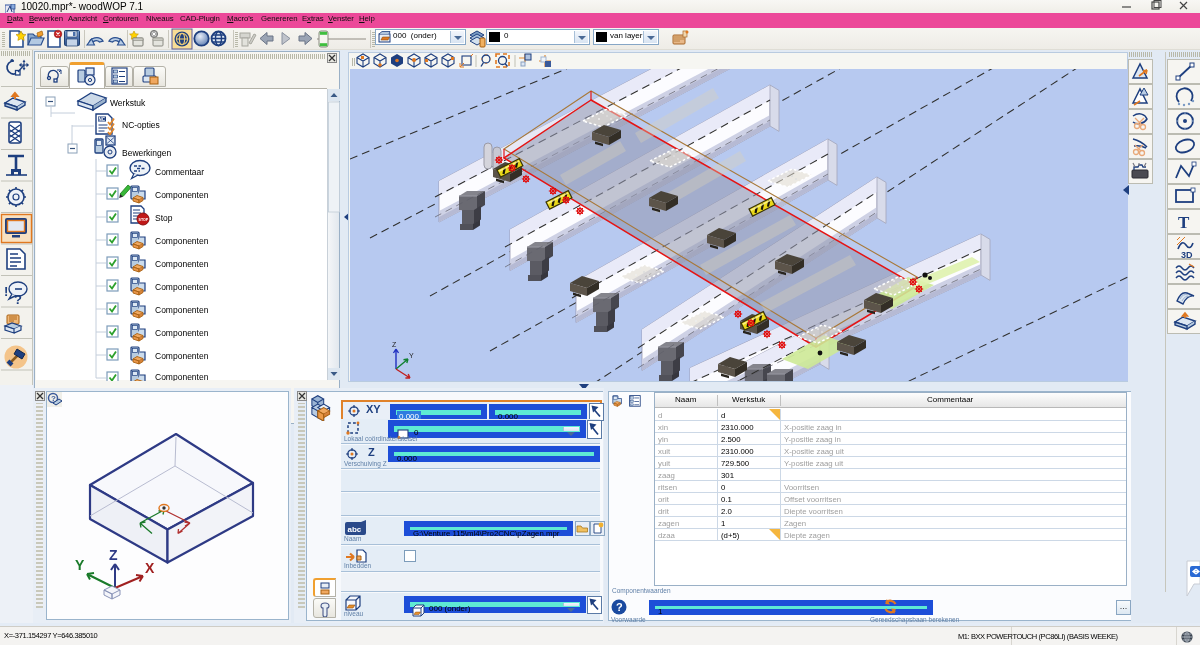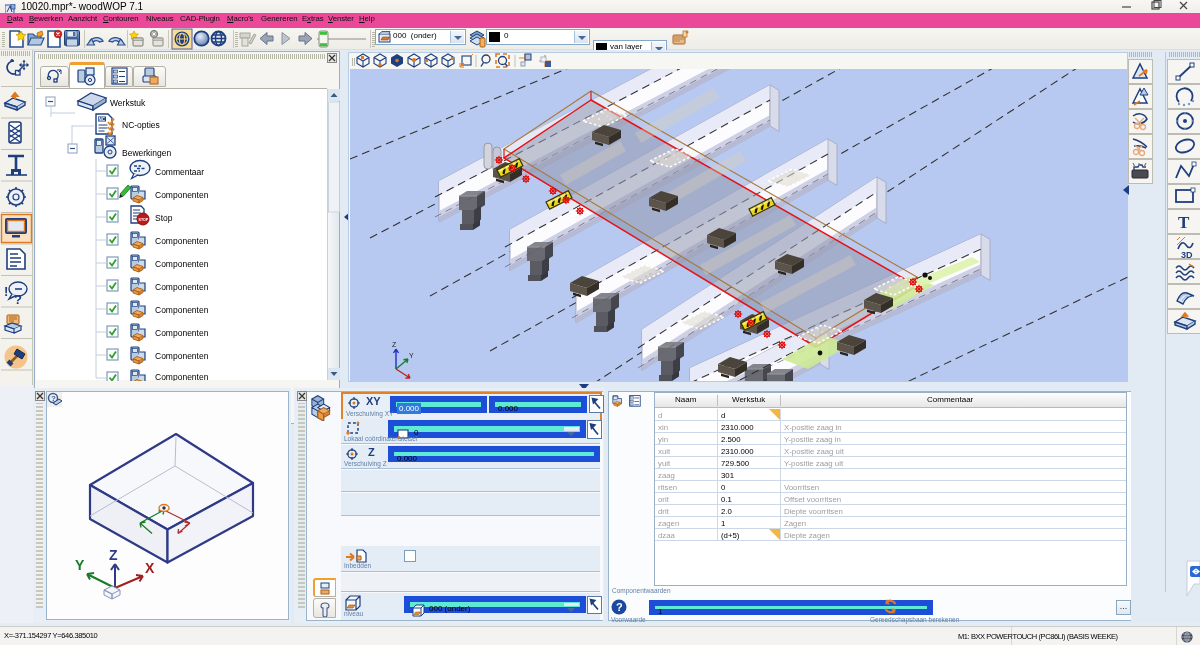--- a/index.html
+++ b/index.html
@@ -178,21 +178,21 @@
       <path d="M2 12 l7 -4 7 4 -7 4 z" fill="#d2e0ee" stroke="#1e3f7f"></path>
       <rect x="12" y="9" width="5" height="9" rx="1" fill="#f0b060" stroke="#a86010"></rect>
     </svg>
 
 <div class="abs dd" style="left:486px;top:1px;width:104px;height:16px;">
   <div style="position:absolute;left:2px;top:2px;width:11px;height:10px;background:#000;"></div>
   <span style="position:absolute;left:17px;top:1px;color:#000">0</span>
   <div class="ddbtn chev"></div>
 </div>
 
-<div class="abs dd" style="left:593px;top:12px;width:74px;height:16px;">
+<div class="abs dd" style="left:593px;top:1px;width:66px;height:16px;">
   <div style="position:absolute;left:2px;top:2px;width:11px;height:10px;background:#000;"></div>
   <span style="position:absolute;left:16px;top:1px;color:#000">van layer</span>
   <div class="ddbtn chev"></div>
 </div>
 
 <svg width="20" height="20" style="position:absolute;left:671px;top:1px">
       <rect x="2" y="6" width="12" height="9" rx="1" fill="#e8b888" stroke="#a8682a"></rect>
       <path d="M3 8 h10 M3 10 h10 M3 12 h6" stroke="#b07838" stroke-width="0.8"></path>
       <rect x="12" y="2" width="4" height="6" fill="#f0d8b0" stroke="#a8682a" stroke-width="0.7"></rect>
       <circle cx="16" cy="3" r="1.5" fill="#e07820"></circle>
@@ -841,21 +841,21 @@
  <div class="vgrip" style="position:absolute;left:4px;top:15px;height:205px;background-image:repeating-linear-gradient(0deg,#c8c8ba 0 2px,#e4ecf4 2px 4px);"></div>
  <svg width="26" height="27" style="position:absolute;left:15px;top:6px" viewBox="0 0 30 32">
       <path d="M3 6 l7 -4 7 4 -7 4 z M3 6 v8 l7 4 v-8 z M17 6 v8 l-7 4 v-8" fill="#9ab4d4" stroke="#1e3f7f" stroke-width="1.2"></path>
       <path d="M3 16 l7 -4 7 4 -7 4 z M3 16 v8 l7 4 v-8 z" fill="#b8ccE2" stroke="#1e3f7f" stroke-width="1.2"></path>
       <path d="M10 16 l7 -4 7 4 -7 4 z M10 20 l7 4 7 -4 v-4 M10 20 v8 l7 4 v-8" fill="#e8f0f8" stroke="#1e3f7f" stroke-width="1.2"></path>
       <path d="M10 20 l7 -4 7 4 -7 4 z" fill="#f0a860" stroke="#a86010" stroke-width="1.2"></path>
       <path d="M10 20 v8 l7 4 v-8 z" fill="#ec9a48" stroke="#a86010" stroke-width="1.2"></path>
       <path d="M24 20 v4 l-7 4 v-4" fill="#d8823a" stroke="#a86010" stroke-width="1.2"></path>
     </svg>
 
- <div class="abs" style="left:47px;top:4px;width:261px;height:32px;border:2px solid #e0822a;background:#e9eff7;">
+ <div class="abs" style="left:47px;top:12px;width:261px;height:32px;border:2px solid #e0822a;background:#e9eff7;">
   <svg width="12" height="12" style="position:absolute;left:5px;top:3px">
         <circle cx="6" cy="6" r="4.2" fill="none" stroke="#1e3f7f" stroke-width="1.3"></circle>
         <circle cx="6" cy="6" r="1.5" fill="#e07820"></circle>
         <path d="M6 0 v3 M6 9 v3 M0 6 h3 M9 6 h3" stroke="#1e3f7f" stroke-width="1.2"></path>
       </svg>
   <span style="position:absolute;left:23px;top:1px;font-size:11px;font-weight:bold;color:#1e3f7f;">XY</span>
   <div class="fld" style="position:absolute;left:47px;top:2px;width:97px;height:17px;">
         <span style="background:#2e7ce0;color:#fff;position:absolute;left:1px;top:1px;padding:1px 2px;">0.000</span>
       </div>
   <div class="fld" style="position:absolute;left:146px;top:2px;width:98px;height:17px;">
@@ -896,20 +896,40 @@
         <path d="M6 0 v3 M6 9 v3 M0 6 h3 M9 6 h3" stroke="#1e3f7f" stroke-width="1.2"></path>
       </svg>
   <span style="position:absolute;left:27px;top:1px;font-size:11px;font-weight:bold;color:#1e3f7f;">Z</span>
   <div class="fld" style="position:absolute;left:47px;top:1px;width:212px;height:16px;">
         <span style="position:absolute;left:3px;top:2px;">0.000</span>
       </div>
   <span class="lbl" style="position:absolute;left:3px;top:15px;">Verschuiving Z</span>
  </div>
  <div class="abs" style="left:47px;top:82px;width:259px;height:22px;background:#e4edf6;border-bottom:1px solid #a8c0d8;"></div>
  <div class="abs" style="left:47px;top:105px;width:259px;height:23px;background:#e4edf6;border-bottom:1px solid #a8c0d8;"></div>
+ <div class="abs" style="left:47px;top:129px;width:259px;height:28px;background:#e4edf6;border-bottom:1px solid #a8c0d8;">
+  <svg width="24" height="18" style="position:absolute;left:4px;top:3px">
+        <rect x="0" y="2" width="21" height="13" rx="2" fill="#2a4a8a"></rect>
+        <path d="M16 2 l5 -2 v4 z" fill="#2a4a8a"></path>
+        <text x="2.5" y="12" font-size="8" fill="#fff" font-weight="bold">abc</text>
+      </svg>
+  <div class="fld" style="position:absolute;left:63px;top:4px;width:169px;height:15px;font-size:7.8px;">
+        <span style="position:absolute;left:3px;top:2px;">G:\Venture 115\ml4\Pro2CNC\pZagen.mpr</span>
+      </div>
+  <svg width="15" height="15" style="position:absolute;left:234px;top:4px">
+        <rect x="0.5" y="0.5" width="14" height="14" fill="#e8eef6" stroke="#8aa6c2"></rect>
+        <path d="M2 11 V5 h4 l1.5 2 h5 V11 z" fill="#f0c060" stroke="#a87820" stroke-width="0.8"></path>
+      </svg>
+  <svg width="15" height="15" style="position:absolute;left:249px;top:4px">
+        <rect x="0.5" y="0.5" width="14" height="14" fill="#e8eef6" stroke="#8aa6c2"></rect>
+        <path d="M4 3 h5 l2 2 v7 h-7 z" fill="#fff" stroke="#1e3f7f" stroke-width="0.9"></path>
+        <circle cx="11" cy="4" r="2.4" fill="#f0b030"></circle>
+      </svg>
+  <span class="lbl" style="position:absolute;left:3px;top:18px;">Naam</span>
+ </div>
  <div class="abs" style="left:47px;top:158px;width:259px;height:26px;background:#e4edf6;border-bottom:1px solid #a8c0d8;">
   <svg width="24" height="18" style="position:absolute;left:4px;top:2px">
         <path d="M1 9 h8 m0 0 l-4 -3.5 m4 3.5 l-4 3.5" stroke="#e07820" stroke-width="2.2" fill="none"></path>
         <path d="M12 2 h6 l3 3 v9 h-9 z" fill="#fff" stroke="#1e3f7f" stroke-width="1.2"></path>
         <path d="M12 8 h4 v4 h-4 z" fill="#f0a860" stroke="#a86010"></path>
       </svg>
   <div style="position:absolute;left:63px;top:4px;width:12px;height:12px;background:#fff;border:1px solid #7c9cba;"></div>
   <span class="lbl" style="position:absolute;left:3px;top:16px;">Inbedden</span>
  </div>
  <div class="abs" style="left:47px;top:185px;width:259px;height:19px;background:#eef2f7;border-bottom:1px solid #a8c0d8;"></div>

